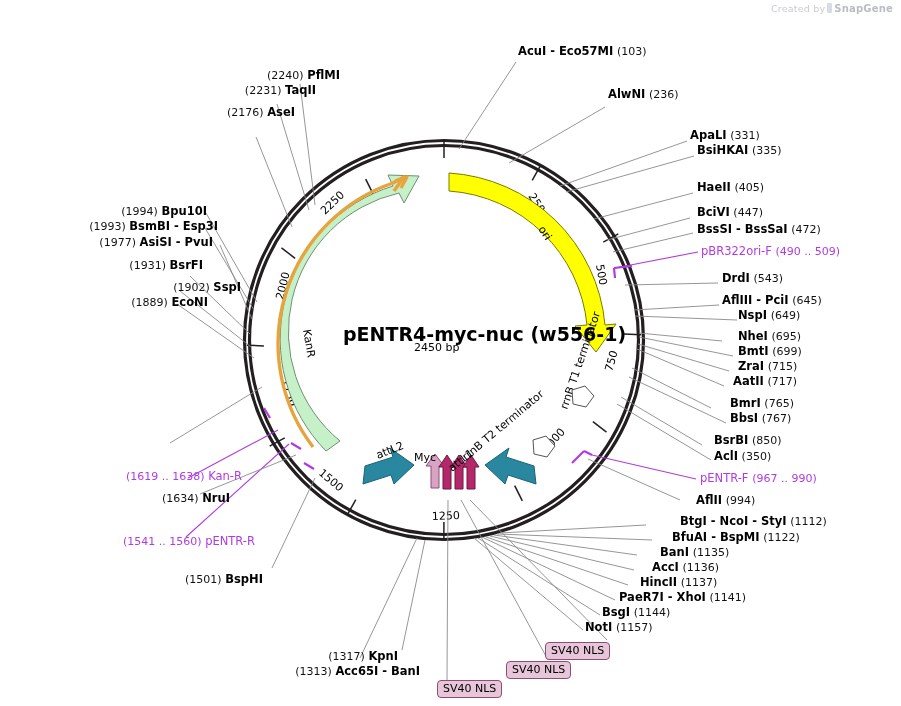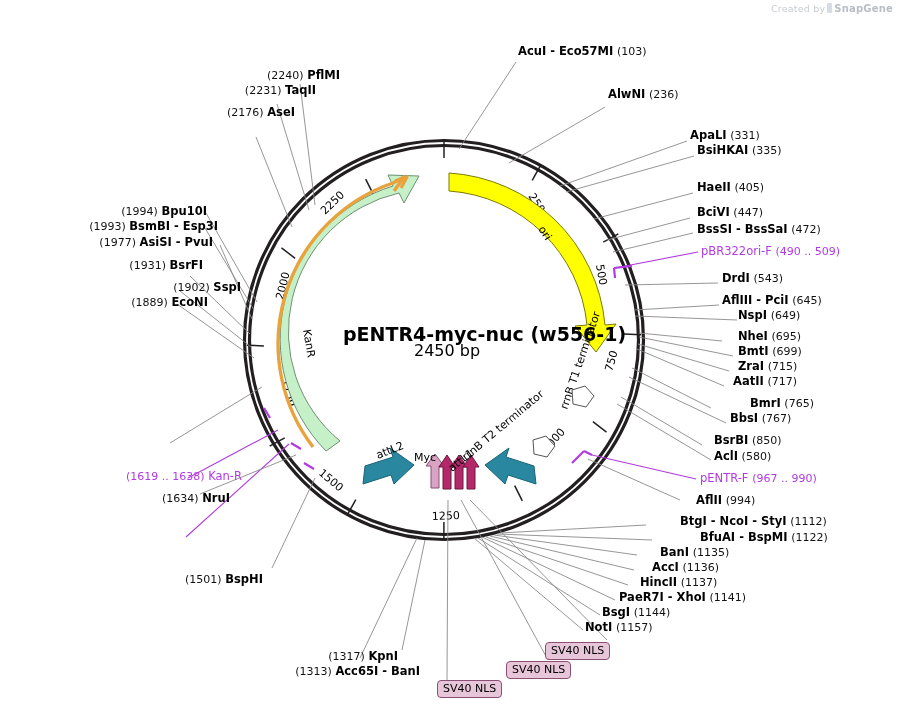--- a/index.html
+++ b/index.html
@@ -7,21 +7,21 @@
        font-family:"DejaVu Sans","Liberation Sans",sans-serif;color:#000;}
   #root{position:absolute;left:0;top:0;width:901px;height:706px;}
   svg.layer{position:absolute;left:0;top:0;width:901px;height:706px;overflow:visible;}
   .lbl{position:absolute;white-space:nowrap;font-size:11.5px;line-height:13px;}
   .enz{font-weight:bold;font-size:11.5px;}
   .pos{font-weight:normal;font-size:11px;color:#111;}
   .prim{color:#b13ae0;font-size:11.5px;font-weight:normal;}
   .prim .pos{color:#b13ae0;font-size:11px;}
   .r{text-align:right;padding-left:40px;}
   .title{position:absolute;font-weight:bold;font-size:19px;white-space:nowrap;}
-  .subtitle{position:absolute;font-size:16px;white-space:nowrap;}
+  .subtitle{position:absolute;font-size:11px;white-space:nowrap;}
   .wm{position:absolute;right:8px;top:3px;font-size:9.5px;color:#c9ccd2;
       letter-spacing:.2px;white-space:nowrap;}
   .wm b{color:#b9bdc4;font-weight:bold;font-size:10px;}
   .wmtile{display:inline-block;width:5px;height:10px;background:#d8dde4;
           border-radius:1px;vertical-align:-1px;margin:0 2px;}
   .nlsbox{position:absolute;background:#e8c6d9;border:1px solid #8c4f74;
           border-radius:4px;font-size:11px;padding:1px 5px 2px 5px;color:#000;
           white-space:nowrap;}
 </style>
 </head>
@@ -249,49 +249,49 @@
     <span class="pos">(699)</span>
   </div>
   <div class="lbl" style="left:738px;top:360px;">
     <span class="enz">ZraI</span>
     <span class="pos">(715)</span>
   </div>
   <div class="lbl" style="left:733px;top:375px;">
     <span class="enz">AatII</span>
     <span class="pos">(717)</span>
   </div>
-  <div class="lbl" style="left:730px;top:397px;margin-left:20px;">
+  <div class="lbl" style="left:730px;top:397px;">
     <span class="enz">BmrI</span>
     <span class="pos">(765)</span>
   </div>
   <div class="lbl" style="left:730px;top:412px;">
     <span class="enz">BbsI</span>
     <span class="pos">(767)</span>
   </div>
   <div class="lbl" style="left:714px;top:434px;">
     <span class="enz">BsrBI</span>
     <span class="pos">(850)</span>
   </div>
   <div class="lbl" style="left:714px;top:450px;">
     <span class="enz">AclI</span>
-    <span class="pos">(580)</span>
+    <span class="pos">(350)</span>
   </div>
   <div class="lbl prim" style="left:700px;top:472px;">
     <span>pENTR-F</span>
     <span class="pos">(967 .. 990)</span>
   </div>
   <div class="lbl" style="left:696px;top:494px;">
     <span class="enz">AflII</span>
     <span class="pos">(994)</span>
   </div>
   <div class="lbl" style="left:680px;top:515px;">
     <span class="enz">BtgI  -  NcoI  -  StyI</span>
     <span class="pos">(1112)</span>
   </div>
-  <div class="lbl" style="left:700px;top:531px;">
+  <div class="lbl" style="left:672px;top:531px;">
     <span class="enz">BfuAI  -  BspMI</span>
     <span class="pos">(1122)</span>
   </div>
   <div class="lbl" style="left:660px;top:546px;">
     <span class="enz">BanI</span>
     <span class="pos">(1135)</span>
   </div>
   <div class="lbl" style="left:652px;top:561px;">
     <span class="enz">AccI</span>
     <span class="pos">(1136)</span>
@@ -363,18 +363,22 @@
     <span class="enz">EcoNI</span>
   </div>
   <div class="lbl r prim" style="left:12px;top:470px;width:190px;">
     <span class="pos">(1619 .. 1638)</span>
     <span>Kan-R</span>
   </div>
   <div class="lbl r" style="left:0px;top:492px;width:190px;">
     <span class="pos">(1634)</span>
     <span class="enz">NruI</span>
   </div>
+  <div class="lbl r prim" style="left:0px;top:535px;width:215px;">
+    <span class="pos">(1541 .. 1560)</span>
+    <span>pENTR-R</span>
+  </div>
   <div class="lbl r" style="left:0px;top:573px;width:223px;">
     <span class="pos">(1501)</span>
     <span class="enz">BspHI</span>
   </div>
 
 </div>
 
 </body></html>

